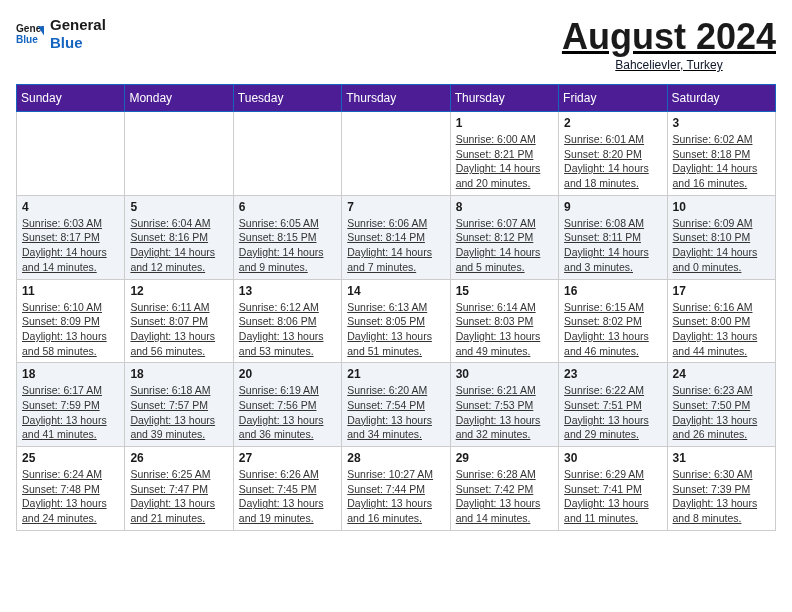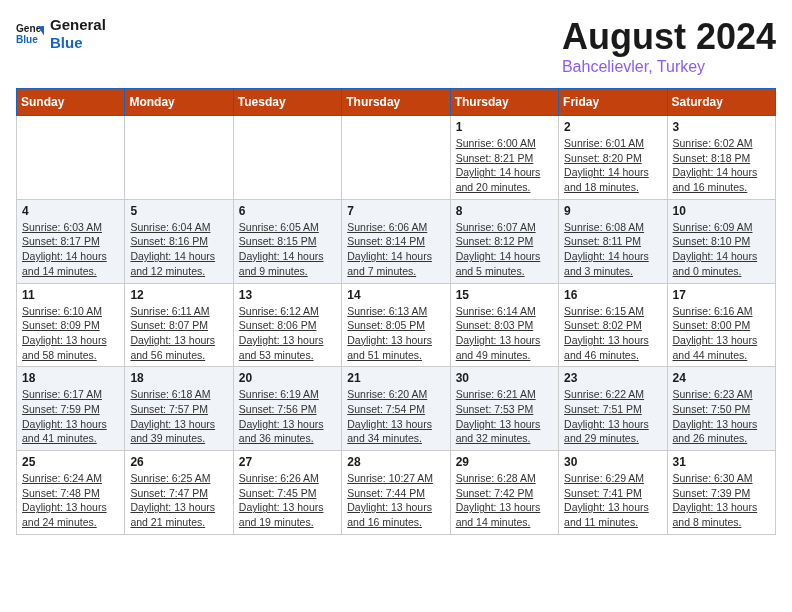--- a/index.html
+++ b/index.html
@@ -19,43 +19,44 @@
     .logo {
       display: flex;
       align-items: center;
       gap: 4px;
     }
     .logo-icon {
       width: 28px;
       height: 28px;
     }
     .title-block {
-      text-align: left;
+      text-align: center;
+      text-decoration: underline;
     }
     .main-title {
       font-size: 36px;
       font-weight: bold;
       color: #1a1a1a;
     }
     .subtitle {
-      font-size: 16px;
-      color: #8b5cf6;
+      font-size: 12px;
+      color: #0f172a;
     }
     .calendar {
       width: 100%;
       border-collapse: collapse;
       font-size: 11px;
     }
     .calendar thead tr th {
-      background-color: #c2410c;
+      background-color: #4c1d95;
       color: #fff;
       padding: 6px 4px;
       text-align: left;
       font-size: 12px;
-      font-weight: bold;
+      font-weight: normal;
       border: 1px solid #1565c0;
     }
     .calendar tbody tr td {
       border: 1px solid #ccc;
       vertical-align: top;
       padding: 4px 5px;
       width: calc(100% / 7);
       height: 80px;
     }
     .calendar tbody tr td.empty {

